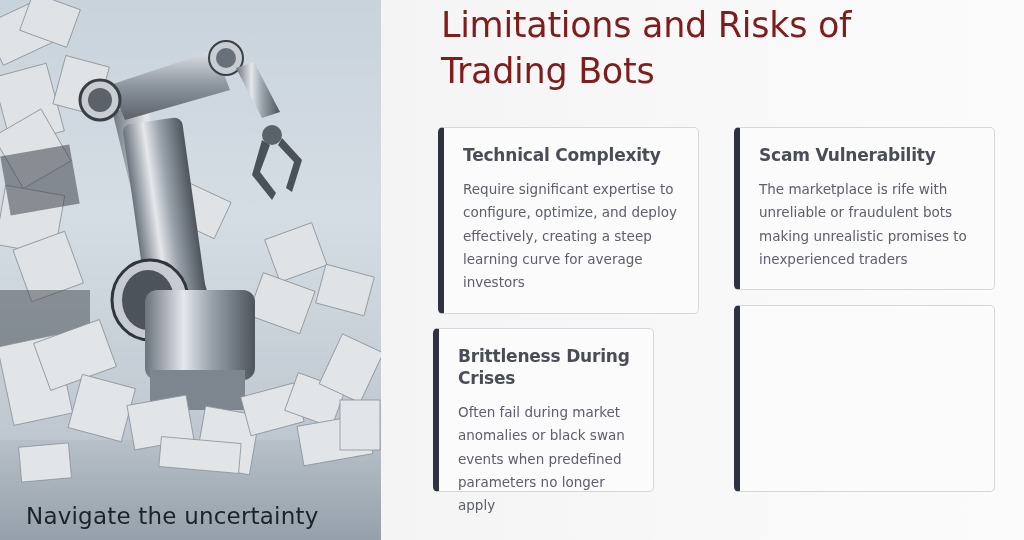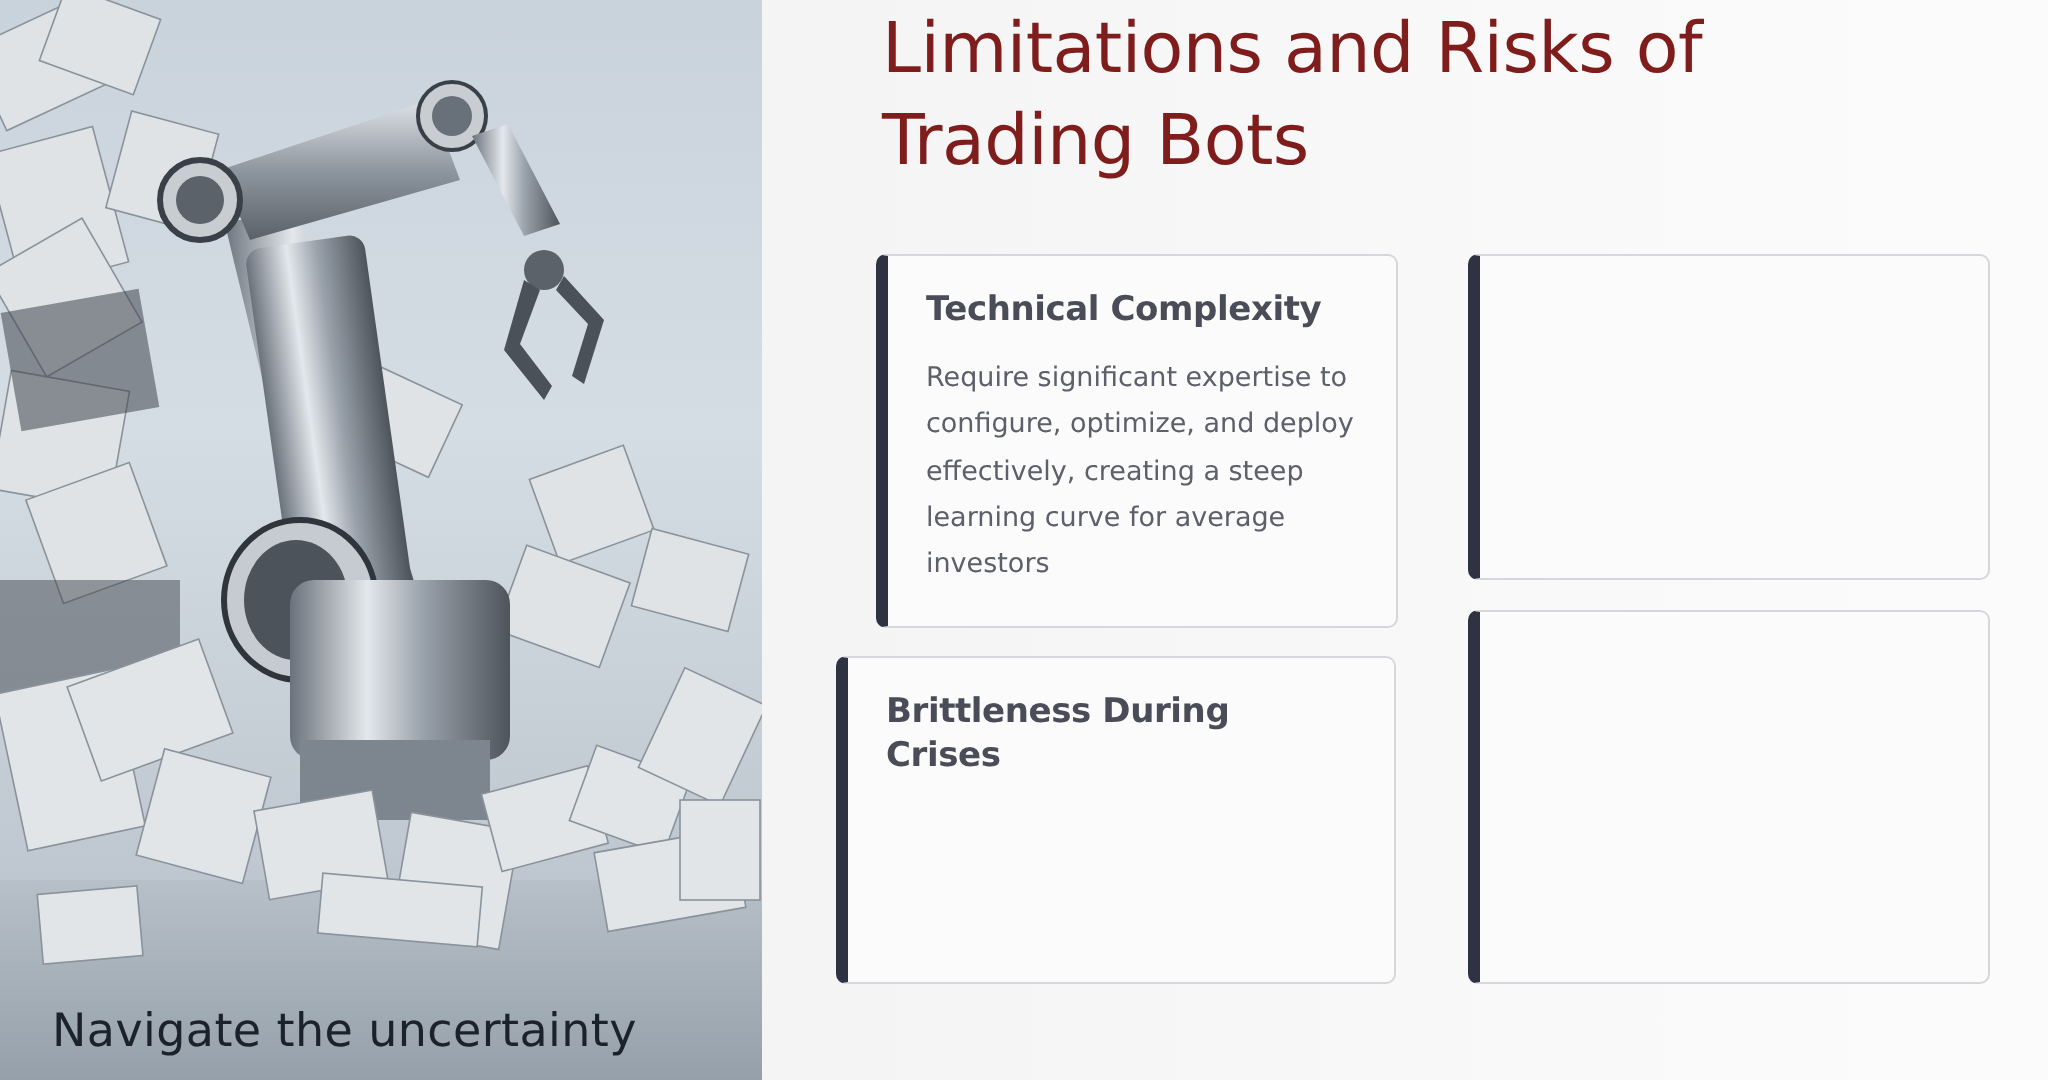--- a/index.html
+++ b/index.html
@@ -106,20 +106,23 @@
 <div class="content"></div>
 
 <h1 class="title">Limitations and Risks of Trading Bots</h1>
 
 <div class="card" style="left:438px; top:127px; width:261px; height:187px;">
   <h3>Technical Complexity</h3>
   <p>Require significant expertise to configure, optimize, and deploy effectively, creating a steep learning curve for average investors</p>
 </div>
 
 <div class="card" style="left:734px; top:127px; width:261px; height:163px;">
+  <h3>Scam Vulnerability</h3>
+  <p>The marketplace is rife with unreliable or fraudulent bots making unrealistic promises to inexperienced traders</p>
 </div>
 
-<div class="card" style="left:418px; top:328px; width:280px; height:164px;">
+<div class="card" style="left:433px; top:328px; width:221px; height:164px;">
   <h3>Brittleness During Crises</h3>
+  <p>Often fail during market anomalies or black swan events when predefined parameters no longer apply</p>
 </div>
 
 <div class="card" style="left:734px; top:305px; width:261px; height:187px;">
 </div>
 
 </body></html>

